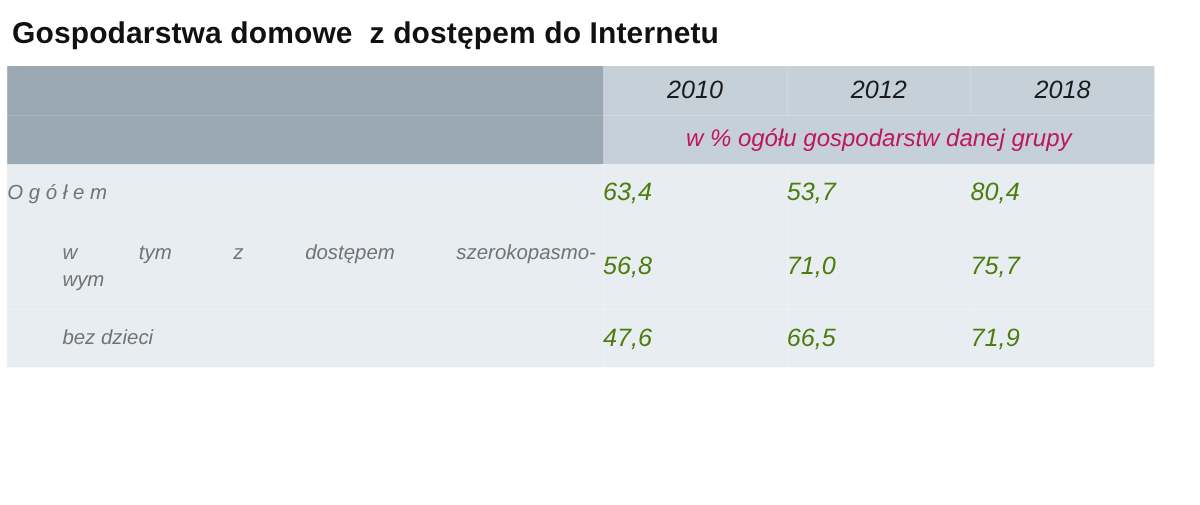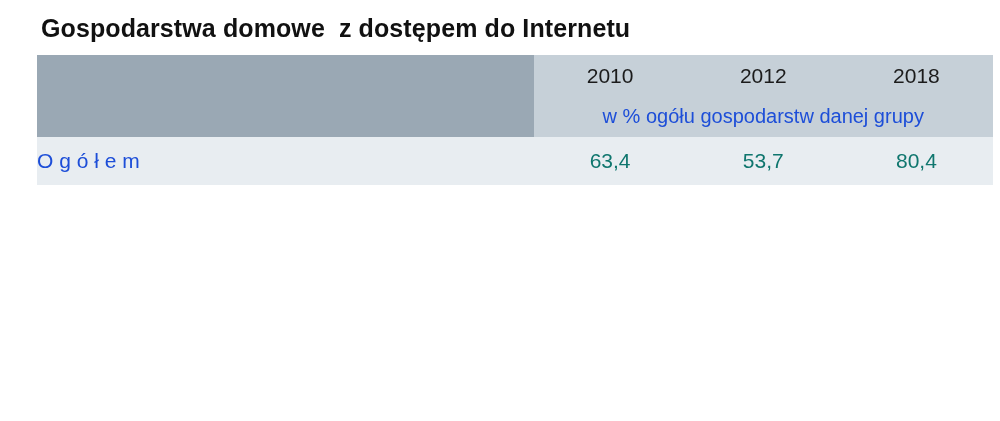--- a/index.html
+++ b/index.html
@@ -11,39 +11,40 @@
     height: 421px;
     background: #ffffff;
     font-family: "Liberation Sans", sans-serif;
     color: #1a1a1a;
     overflow: hidden;
   }
   .page {
     width: 812px;
     height: 421px;
     box-sizing: border-box;
-    padding: 14px 22px 0 37px;
+    padding: 14px 22px 0 6px;
   }
   .title {
     font-size: 25px;
     font-weight: bold;
     letter-spacing: 0.1px;
     color: #111111;
     margin: 0 0 12px 4px;
     white-space: pre;
   }
   table.data {
     border-collapse: collapse;
     width: 956px;
     table-layout: fixed;
   }
   table.data td, table.data th {
     padding: 0;
     margin: 0;
     border: 0;
+    font-style: italic;
   }
   
   col.c-label { width: 496px; }
   col.c-val   { width: 153px; }
 
   .hdr-blank {
     background: #9aa8b4;
     height: 41px;
   }
   .hdr-year {
@@ -54,40 +55,40 @@
     color: #1b1b1b;
     border-left: 3px solid #ffffff;
     border-bottom: 3px solid #ffffff;
     vertical-align: middle;
   }
   .hdr-sub {
     background: #c6d0d8;
     height: 41px;
     text-align: center;
     font-size: 20px;
-    color: #1d4ed8;
+    color: #be185d;
     border-left: 3px solid #ffffff;
     vertical-align: middle;
   }
   .row-label {
     background: #e8edf1;
-    font-size: 21px;
-    color: #1d4ed8;
+    font-size: 17px;
+    color: #737373;
     padding-left: 12px;
     vertical-align: middle;
     border-bottom: 3px solid #ffffff;
   }
   .row-label.indent {
     padding-left: 46px;
   }
   .row-val {
     background: #e8edf1;
     font-size: 21px;
-    color: #0f766e;
-    text-align: center;
+    color: #4d7c0f;
+    text-align: left;
     padding-right: 22px;
     vertical-align: middle;
     border-left: 3px solid #ffffff;
     border-bottom: 3px solid #ffffff;
   }
   .r-tall { height: 73px; }
   .r-norm { height: 48px; }
   .wrap-label {
     line-height: 1.25;
     display: block;
@@ -126,19 +127,34 @@
         <td class="hdr-sub" colspan="3">w % ogółu gospodarstw danej grupy</td>
       </tr>
 
       <tr>
         <td class="row-label r-norm">O g ó ł e m</td>
         <td class="row-val r-norm">63,4</td>
         <td class="row-val r-norm">53,7</td>
         <td class="row-val r-norm">80,4</td>
       </tr>
 
+      <tr>
+        <td class="row-label r-tall" style="padding-left:0;">
+          <span class="wrap-label justified">w  tym  z  dostępem  szerokopasmo-</span>
+          <span class="wrap-label" style="padding-left:46px;">wym</span>
+        </td>
+        <td class="row-val r-tall">56,8</td>
+        <td class="row-val r-tall">71,0</td>
+        <td class="row-val r-tall">75,7</td>
+      </tr>
 
 
 
+      <tr>
+        <td class="row-label indent r-norm">bez dzieci</td>
+        <td class="row-val r-norm">47,6</td>
+        <td class="row-val r-norm">66,5</td>
+        <td class="row-val r-norm">71,9</td>
+      </tr>
     </tbody>
   </table>
 
 </div>
 
 </body></html>

